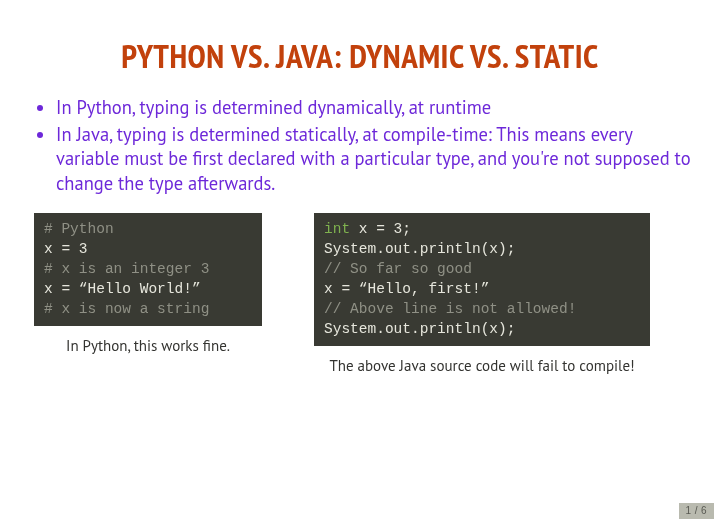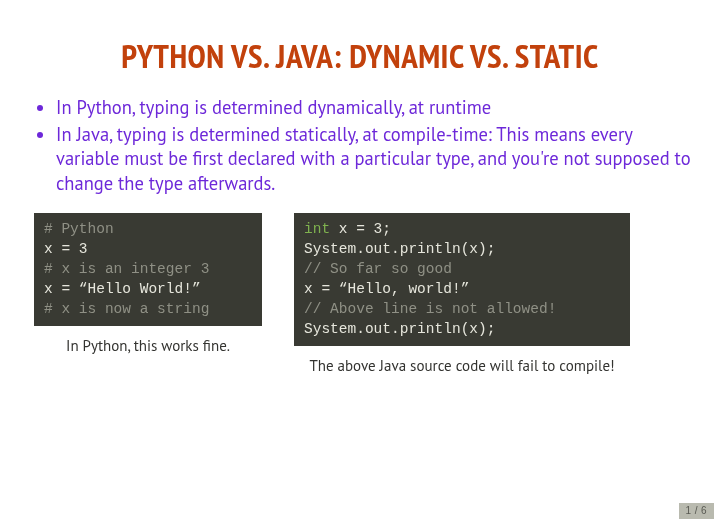--- a/index.html
+++ b/index.html
@@ -31,21 +31,21 @@
     margin-bottom: 18px;
   }
   ul.bullets li {
     font-size: 18.5px;
     line-height: 1.33;
     color: #6d28d9;
     margin-bottom: 2px;
   }
   .codes {
     display: flex;
-    gap: 32px;
+    gap: 52px;
     padding-left: 6px;
   }
   .code-col {
     display: flex;
     flex-direction: column;
   }
   .code-col.left { width: 228px; }
   .code-col.right { width: 336px; }
   pre.code {
     background: #393a33;
@@ -99,21 +99,21 @@
 <span class="cm"># x is an integer 3</span>
 <span class="tx">x = “Hello World!”</span>
 <span class="cm"># x is now a string</span></pre>
       <div class="caption">In Python, this works fine.</div>
     </div>
 
     <div class="code-col right">
       <pre class="code"><span class="kw">int</span><span class="tx"> x = 3;</span>
 <span class="tx">System.out.println(x);</span>
 <span class="cm">// So far so good</span>
-<span class="tx">x = “Hello, world!”</span>
+<span class="tx">x = “Hello, first!”</span>
 <span class="cm">// Above line is not allowed!</span>
 <span class="tx">System.out.println(x);</span></pre>
       <div class="caption">The above Java source code will fail to compile!</div>
     </div>
 
   </div>
 </div>
 
 <div class="pager">
   <span>1</span><span class="sep">/</span><span>6</span>

